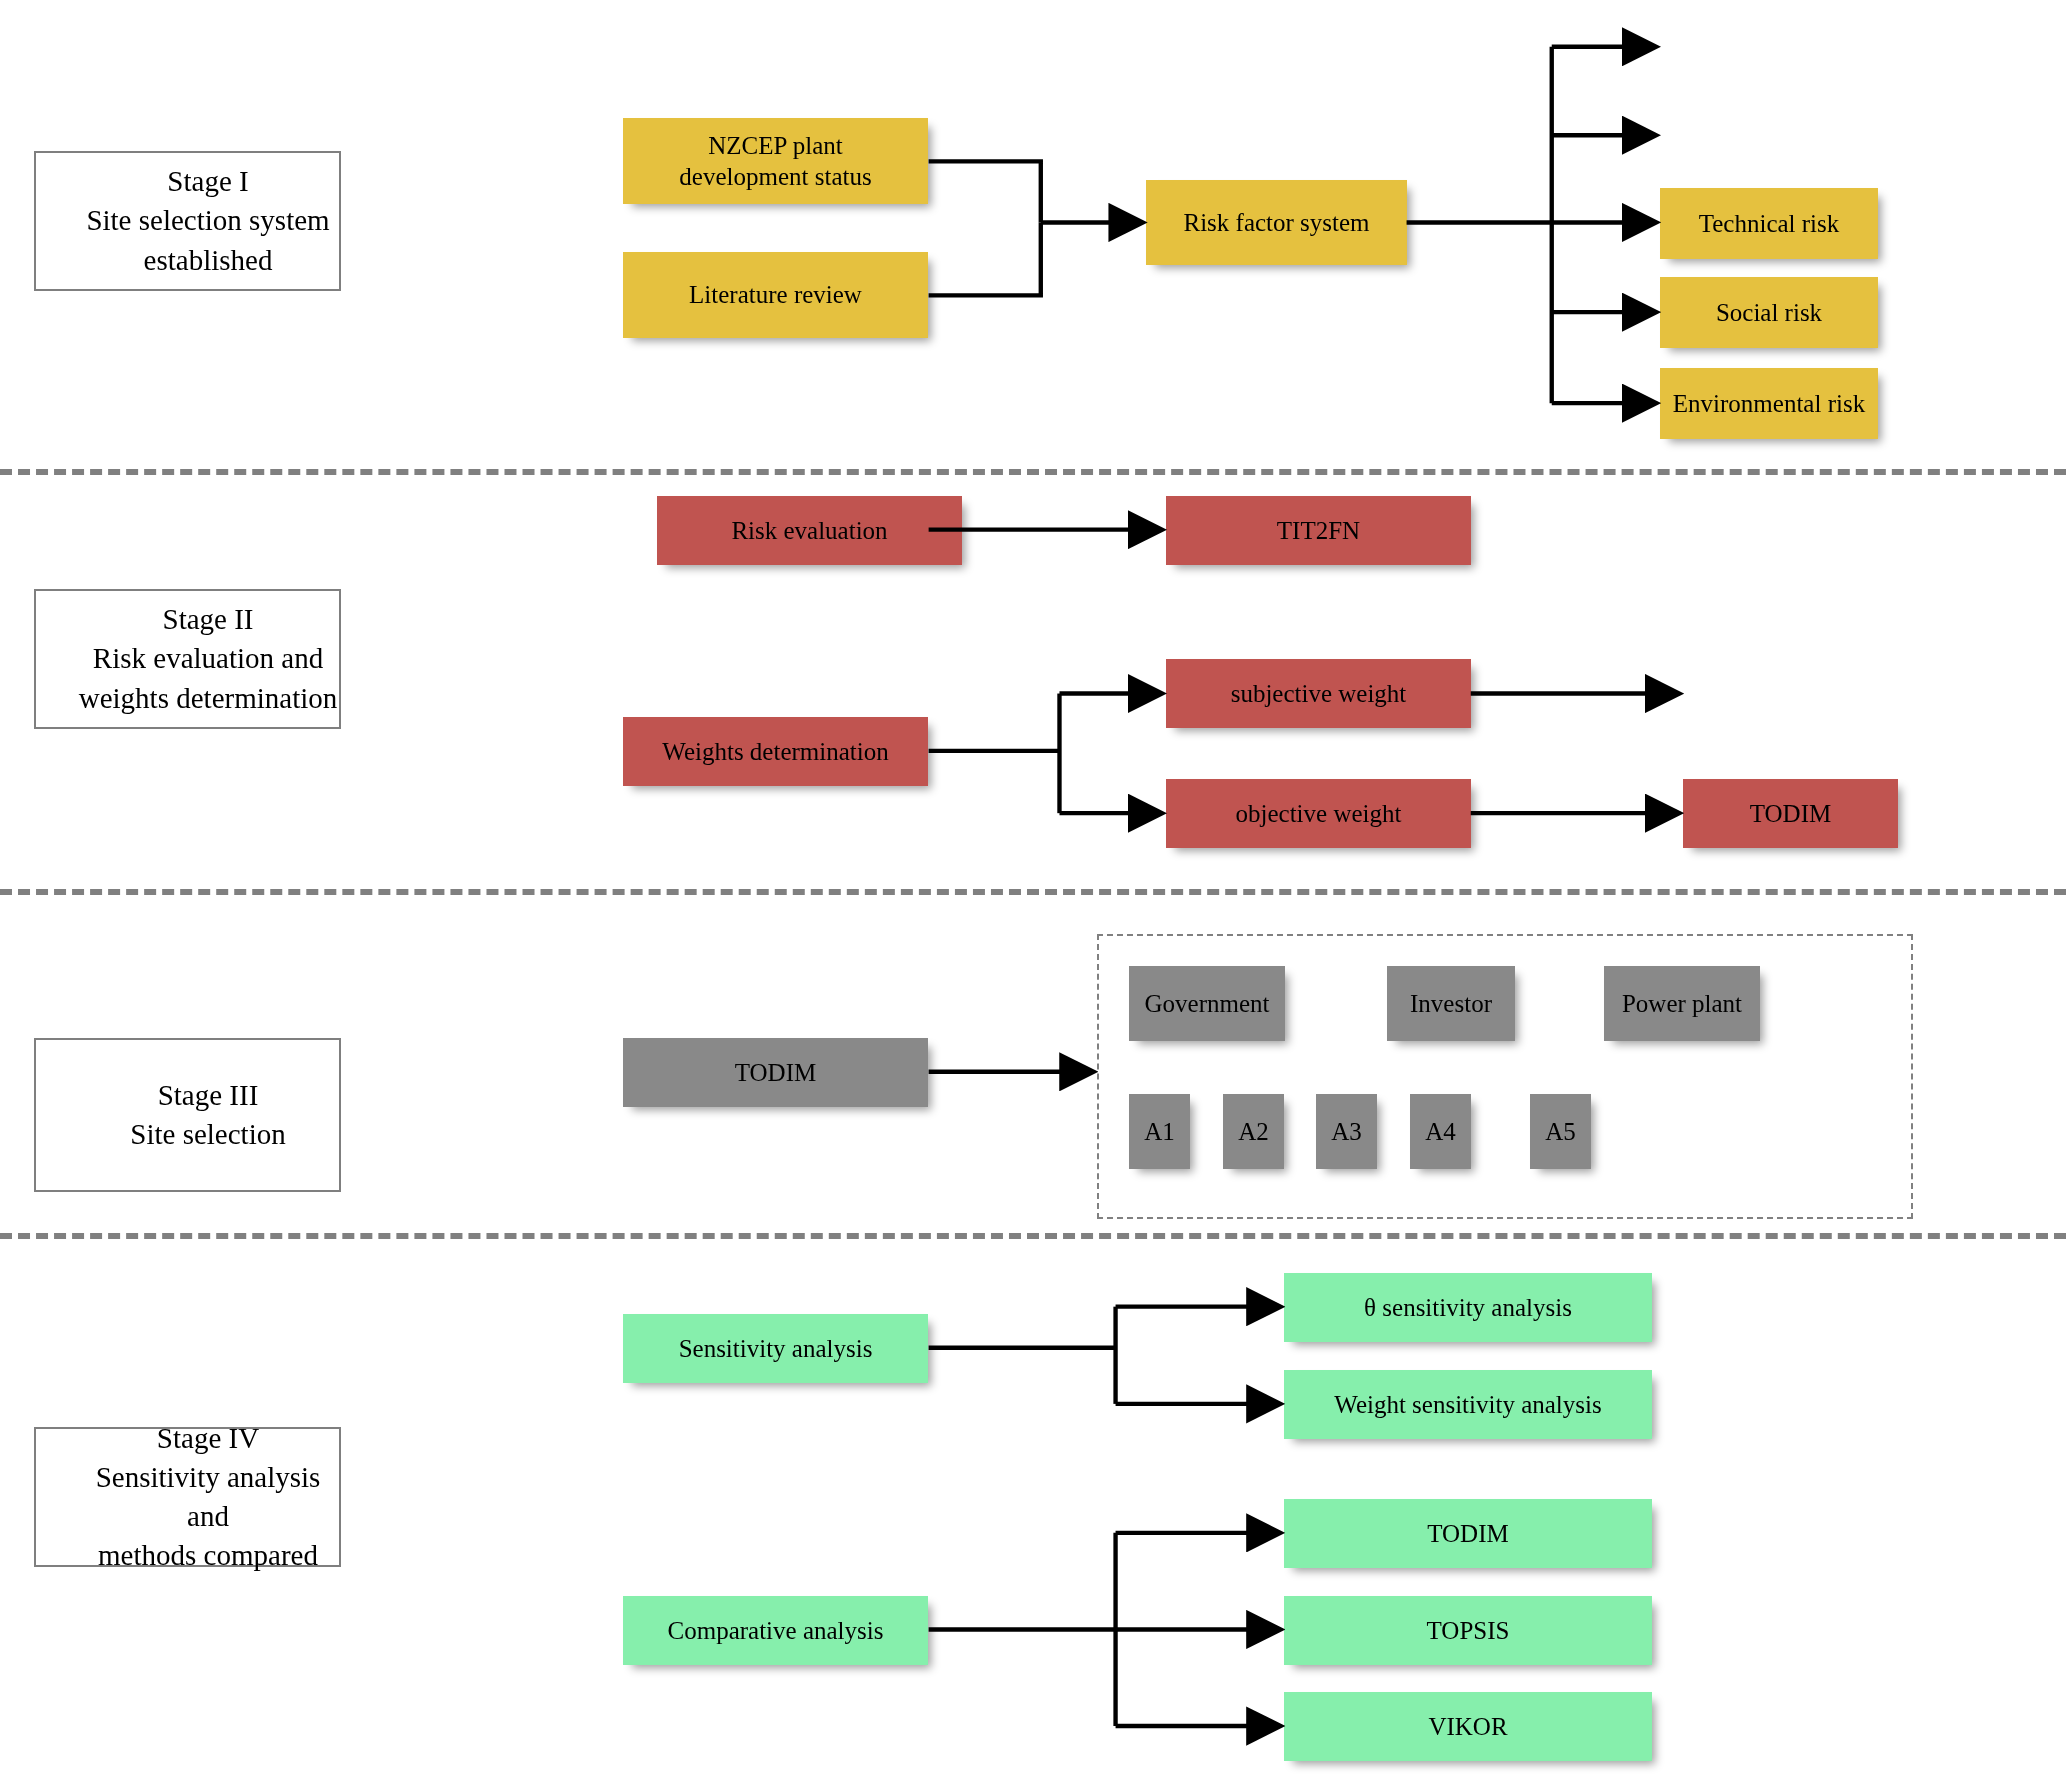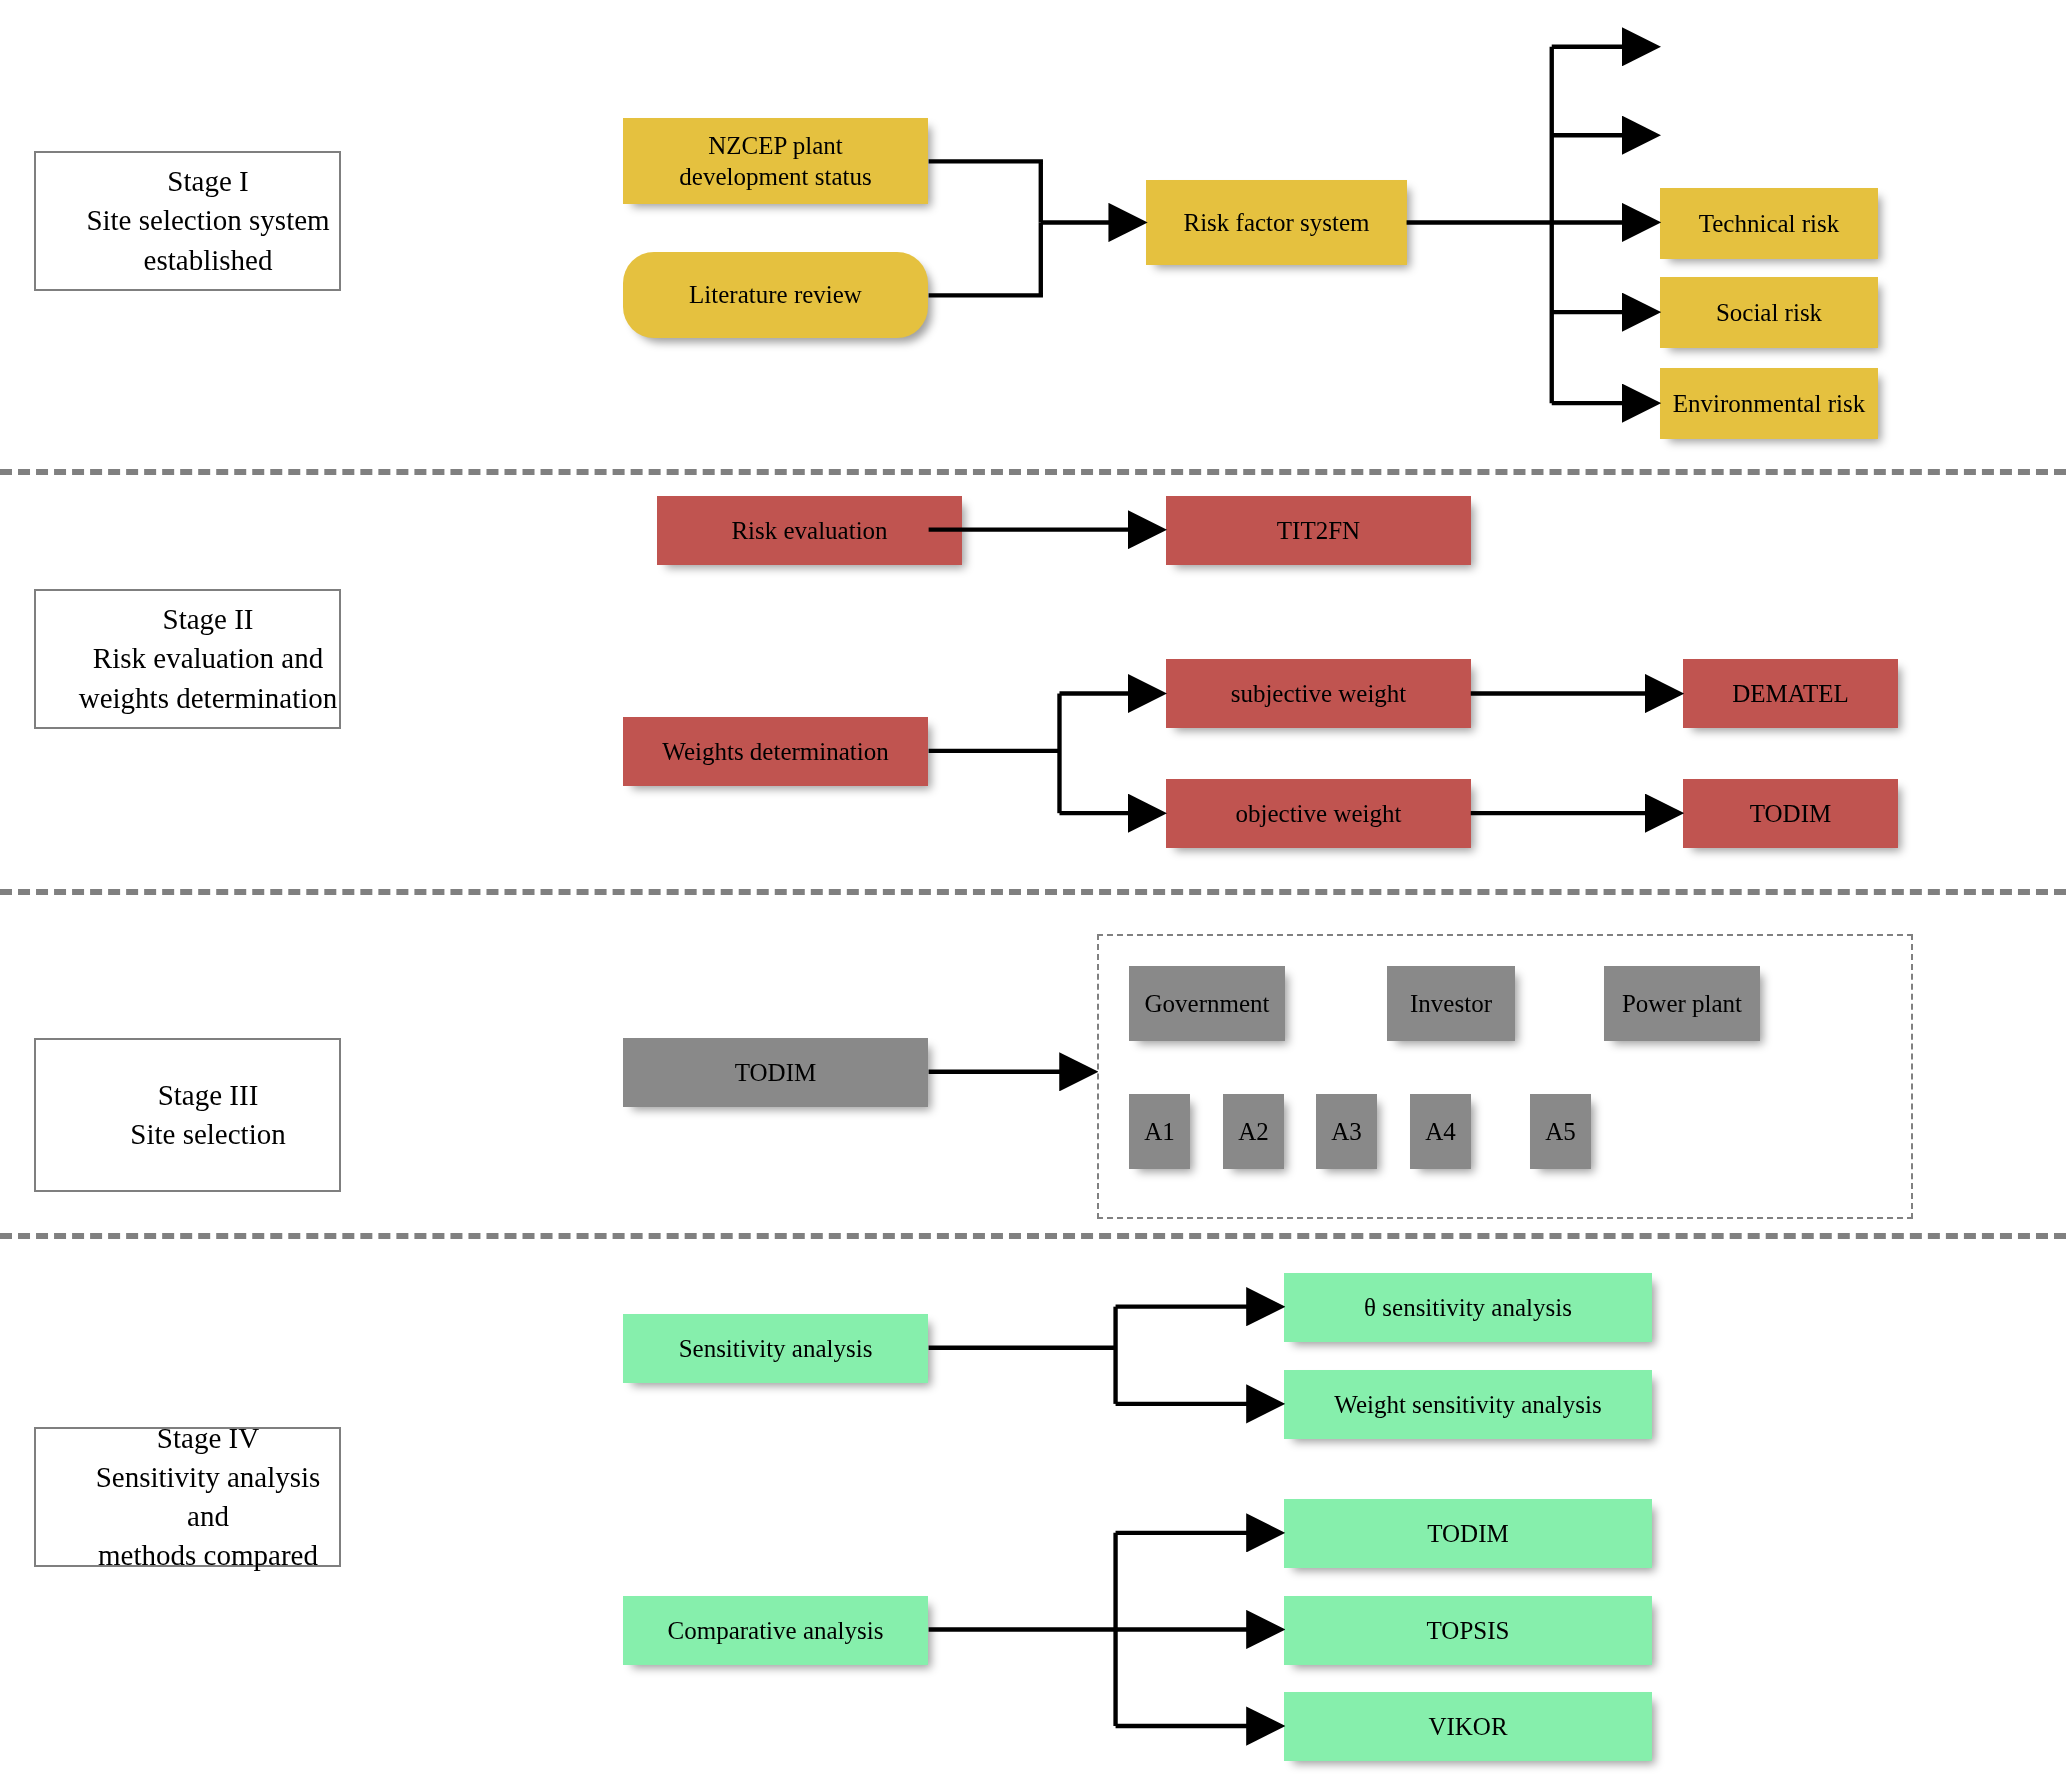--- a/index.html
+++ b/index.html
@@ -48,21 +48,21 @@
     </div>
   </div>
 
   <div class="node yellow" style="left:623px;top:118px;width:305px;height:86px;">
     <div>
       <div>NZCEP plant</div>
       <div>development status</div>
     </div>
   </div>
 
-  <div class="node yellow" style="left:623px;top:252px;width:305px;height:86px;border-radius:31px;">
+  <div class="node yellow" style="left:623px;top:252px;width:305px;height:86px;">
     <span>Literature review</span>
   </div>
 
   <div class="node yellow" style="left:1146px;top:180px;width:261px;height:85px;">
     <span>Risk factor system</span>
   </div>
 
   <div class="node yellow" style="left:1660px;top:188px;width:218px;height:71px;">
     <span>Technical risk</span>
   </div>
@@ -89,23 +89,20 @@
   </div>
 
   <div class="node red" style="left:623px;top:717px;width:305px;height:69px;">
     <span>Weights determination</span>
   </div>
   <div class="node red" style="left:1166px;top:659px;width:305px;height:69px;">
     <span>subjective weight</span>
   </div>
   <div class="node red" style="left:1166px;top:779px;width:305px;height:69px;">
     <span>objective weight</span>
-  </div>
-  <div class="node red" style="left:1683px;top:659px;width:215px;height:69px;">
-    <span>DEMATEL</span>
   </div>
   <div class="node red" style="left:1683px;top:779px;width:215px;height:69px;">
     <span>TODIM</span>
   </div>
 
   <div class="stage-box" style="left:34px;top:1038px;width:307px;height:154px;">
     <div>
       <div>Stage III</div>
       <div>Site selection</div>
     </div>

